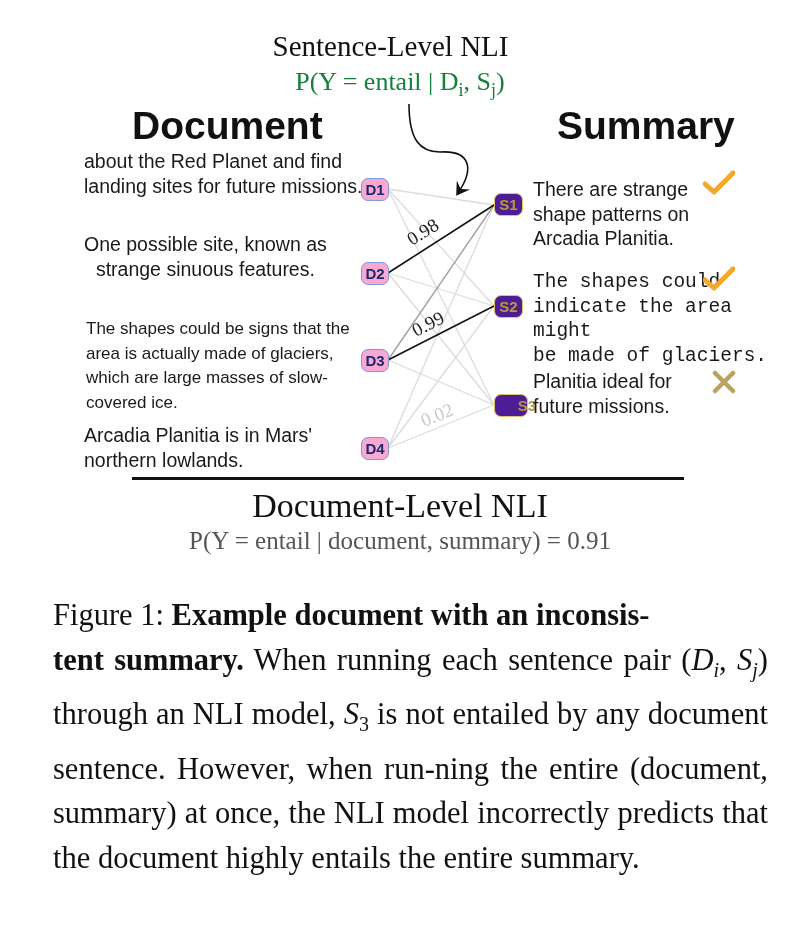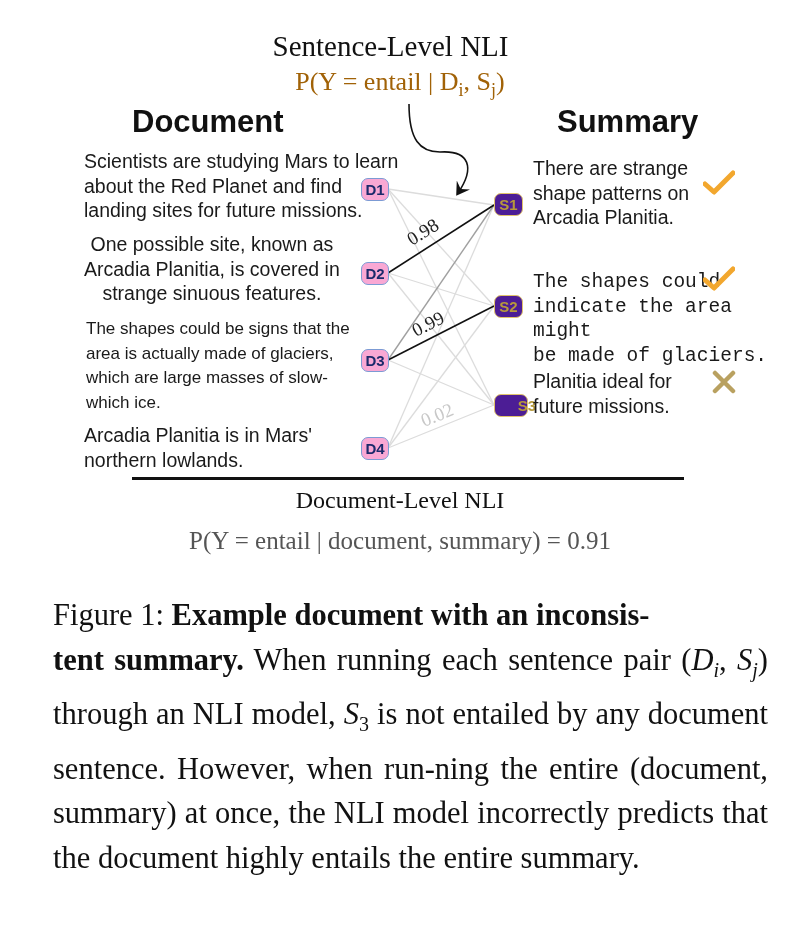--- a/index.html
+++ b/index.html
@@ -2,43 +2,43 @@
 <html><head>
 <meta charset="utf-8">
 <style>
   html, body { margin: 0; padding: 0; background: #ffffff; }
   body { width: 800px; height: 932px; position: relative; overflow: hidden; }
   .serif { font-family: "Liberation Serif", "DejaVu Serif", serif; }
   .sans { font-family: "Liberation Sans", "DejaVu Sans", sans-serif; }
   .abs { position: absolute; }
 
   .title-top { left: 0; width: 781px; top: 30px; text-align: center; font-size: 29px; color: #111; }
-  .formula-top { left: 0; width: 800px; top: 67px; text-align: center; font-size: 26px; color: #a16207; }
+  .formula-top { left: 0; width: 800px; top: 67px; text-align: center; font-size: 26px; color: #15803d; }
   .formula-top sub { font-size: 18px; }
 
-  .col-head { font-size: 31px; font-weight: bold; color: #111; }
+  .col-head { font-size: 39px; font-weight: bold; color: #111; }
   .doc-head { left: 132px; top: 104px; }
   .sum-head { left: 557px; top: 104px; }
 
   .sent { font-size: 19.5px; line-height: 24.5px; color: #1a1a1a; }
   .d1 { left: 84px; top: 149px; }
   .d2 { left: 84px; top: 232px; text-align: center; }
   .d3 { left: 86px; top: 317px; font-size: 17px; }
   .d4 { left: 84px; top: 423px; }
-  .s1 { left: 533px; top: 156px; }
+  .s1 { left: 533px; top: 177px; }
   .s2 { left: 533px; top: 270px; font-family: Liberation Mono, monospace; }
   .s3 { left: 533px; top: 369px; }
 
   .node { position: absolute; height: 23px; border-radius: 7px; font-size: 15px; font-weight: bold;
           display: flex; align-items: center; justify-content: center; box-sizing: border-box; }
   .dnode { width: 28px; background: #f9a8d4; border: 1.5px solid #7c9bd4; color: #1b2a6b; }
   .snode { width: 29px; background: #4c1d95; border: 1.5px solid #e0c36b; color: #b79a3b; }
 
   .rule { left: 132px; top: 477px; width: 552px; height: 3px; background: #111; }
-  .title-bot { left: 0; width: 800px; top: 487px; text-align: center; font-size: 24px; color: #111; }
+  .title-bot { left: 0; width: 800px; top: 487px; text-align: center; font-size: 34px; color: #111; }
   .formula-bot { left: 0; width: 800px; top: 527px; text-align: center; font-size: 25px; color: #555; }
 
   .caption { left: 53px; top: 593px; width: 715px; font-size: 30.5px; line-height: 44.5px; color: #111;
              text-align: justify; }
   .caption b { font-weight: bold; }
   .caption i { font-style: italic; }
   .caption sub { font-size: 20px; }
   svg.lines { position: absolute; left: 0; top: 0; }
 </style>
 </head>
@@ -75,34 +75,32 @@
 
   <text x="412" y="246" font-family="Liberation Serif, DejaVu Serif, serif" font-size="19" fill="#222" transform="rotate(-32 412 246)">0.98</text>
   <text x="416" y="337" font-family="Liberation Serif, DejaVu Serif, serif" font-size="19" fill="#222" transform="rotate(-27 416 337)">0.99</text>
   <text x="424" y="427" font-family="Liberation Serif, DejaVu Serif, serif" font-size="19" fill="#c8c8c8" transform="rotate(-22 424 427)">0.02</text>
 </svg>
 
 <div class="abs sans col-head doc-head">Document</div>
 <div class="abs sans col-head sum-head">Summary</div>
 
 <div class="abs sans sent d1">
-  <div>Scientists are studying Mars to learn</div>
   <div>about the Red Planet and find</div>
   <div>landing sites for future missions.</div>
 </div>
 <div class="abs sans sent d2">
   <div>One possible site, known as</div>
-  <div>Arcadia Planitia, is covered in</div>
   <div>strange sinuous features.</div>
 </div>
 <div class="abs sans sent d3">
   <div>The shapes could be signs that the</div>
   <div>area is actually made of glaciers,</div>
   <div>which are large masses of slow-</div>
-  <div>which ice.</div>
+  <div>covered ice.</div>
 </div>
 <div class="abs sans sent d4">
   <div>Arcadia Planitia is in Mars'</div>
   <div>northern lowlands.</div>
 </div>
 
 <div class="node sans dnode" style="left:361px; top:178px;">D1</div>
 <div class="node sans dnode" style="left:361px; top:262px;">D2</div>
 <div class="node sans dnode" style="left:361px; top:349px;">D3</div>
 <div class="node sans dnode" style="left:361px; top:437px;">D4</div>

